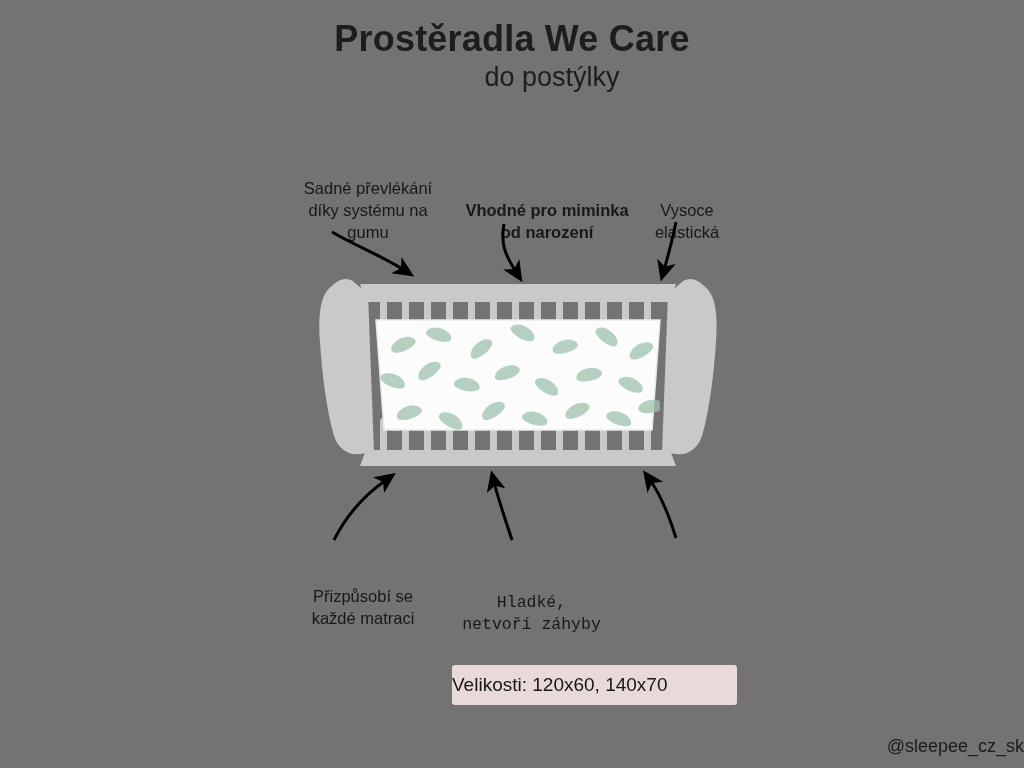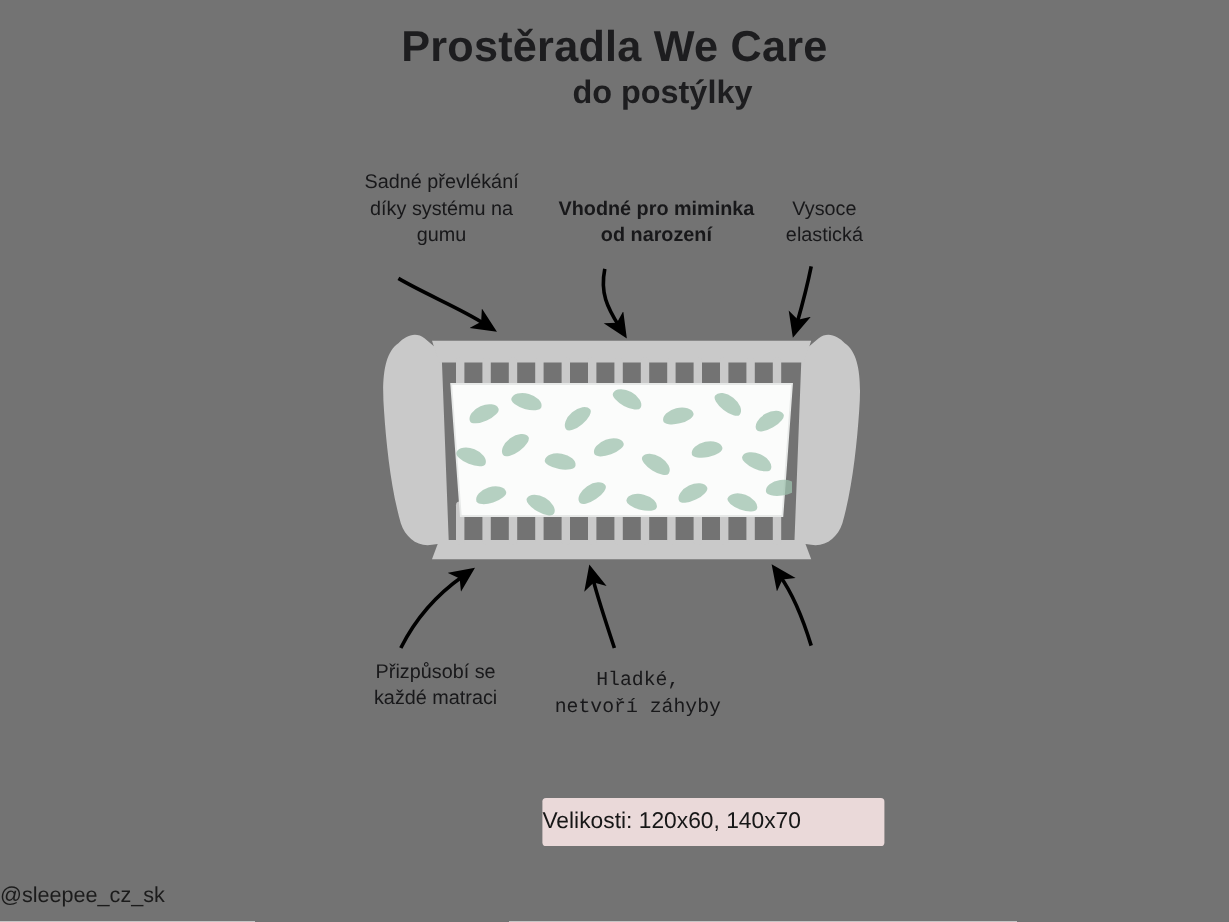--- a/index.html
+++ b/index.html
@@ -31,33 +31,34 @@
     color: #1d1d1f;
     letter-spacing: 0.2px;
   }
   .subtitle {
     position: absolute;
     top: 62px;
     left: 0;
     width: 1024px;
     text-align: center;
     font-size: 27px;
-    font-weight: 700;
+    font-weight: 400;
     color: #1d1d1f;
     padding-left: 80px;
   }
 
   
   .anno {
     position: absolute;
     font-size: 16.5px;
     line-height: 1.32;
     color: #18181a;
     text-align: center;
     white-space: pre-line;
+    margin-top: 36px;
   }
 
   
   .crib-wrap {
     position: absolute;
     left: 318px;
     top: 268px;
     width: 400px;
     height: 215px;
   }
@@ -89,21 +90,21 @@
     width: 285px;
     text-align: left;
     font-size: 19px;
     color: #171717;
   }
   .handle {
     position: absolute;
     left: 0;
     top: 736px;
     width: 1024px;
-    text-align: left;
+    text-align: right;
     font-size: 18px;
     color: #1b1b1b;
   }
 
   svg { display: block; }
   .arrow-layer {
     position: absolute;
     left: 0; top: 0;
     width: 1024px; height: 768px;
     pointer-events: none;

